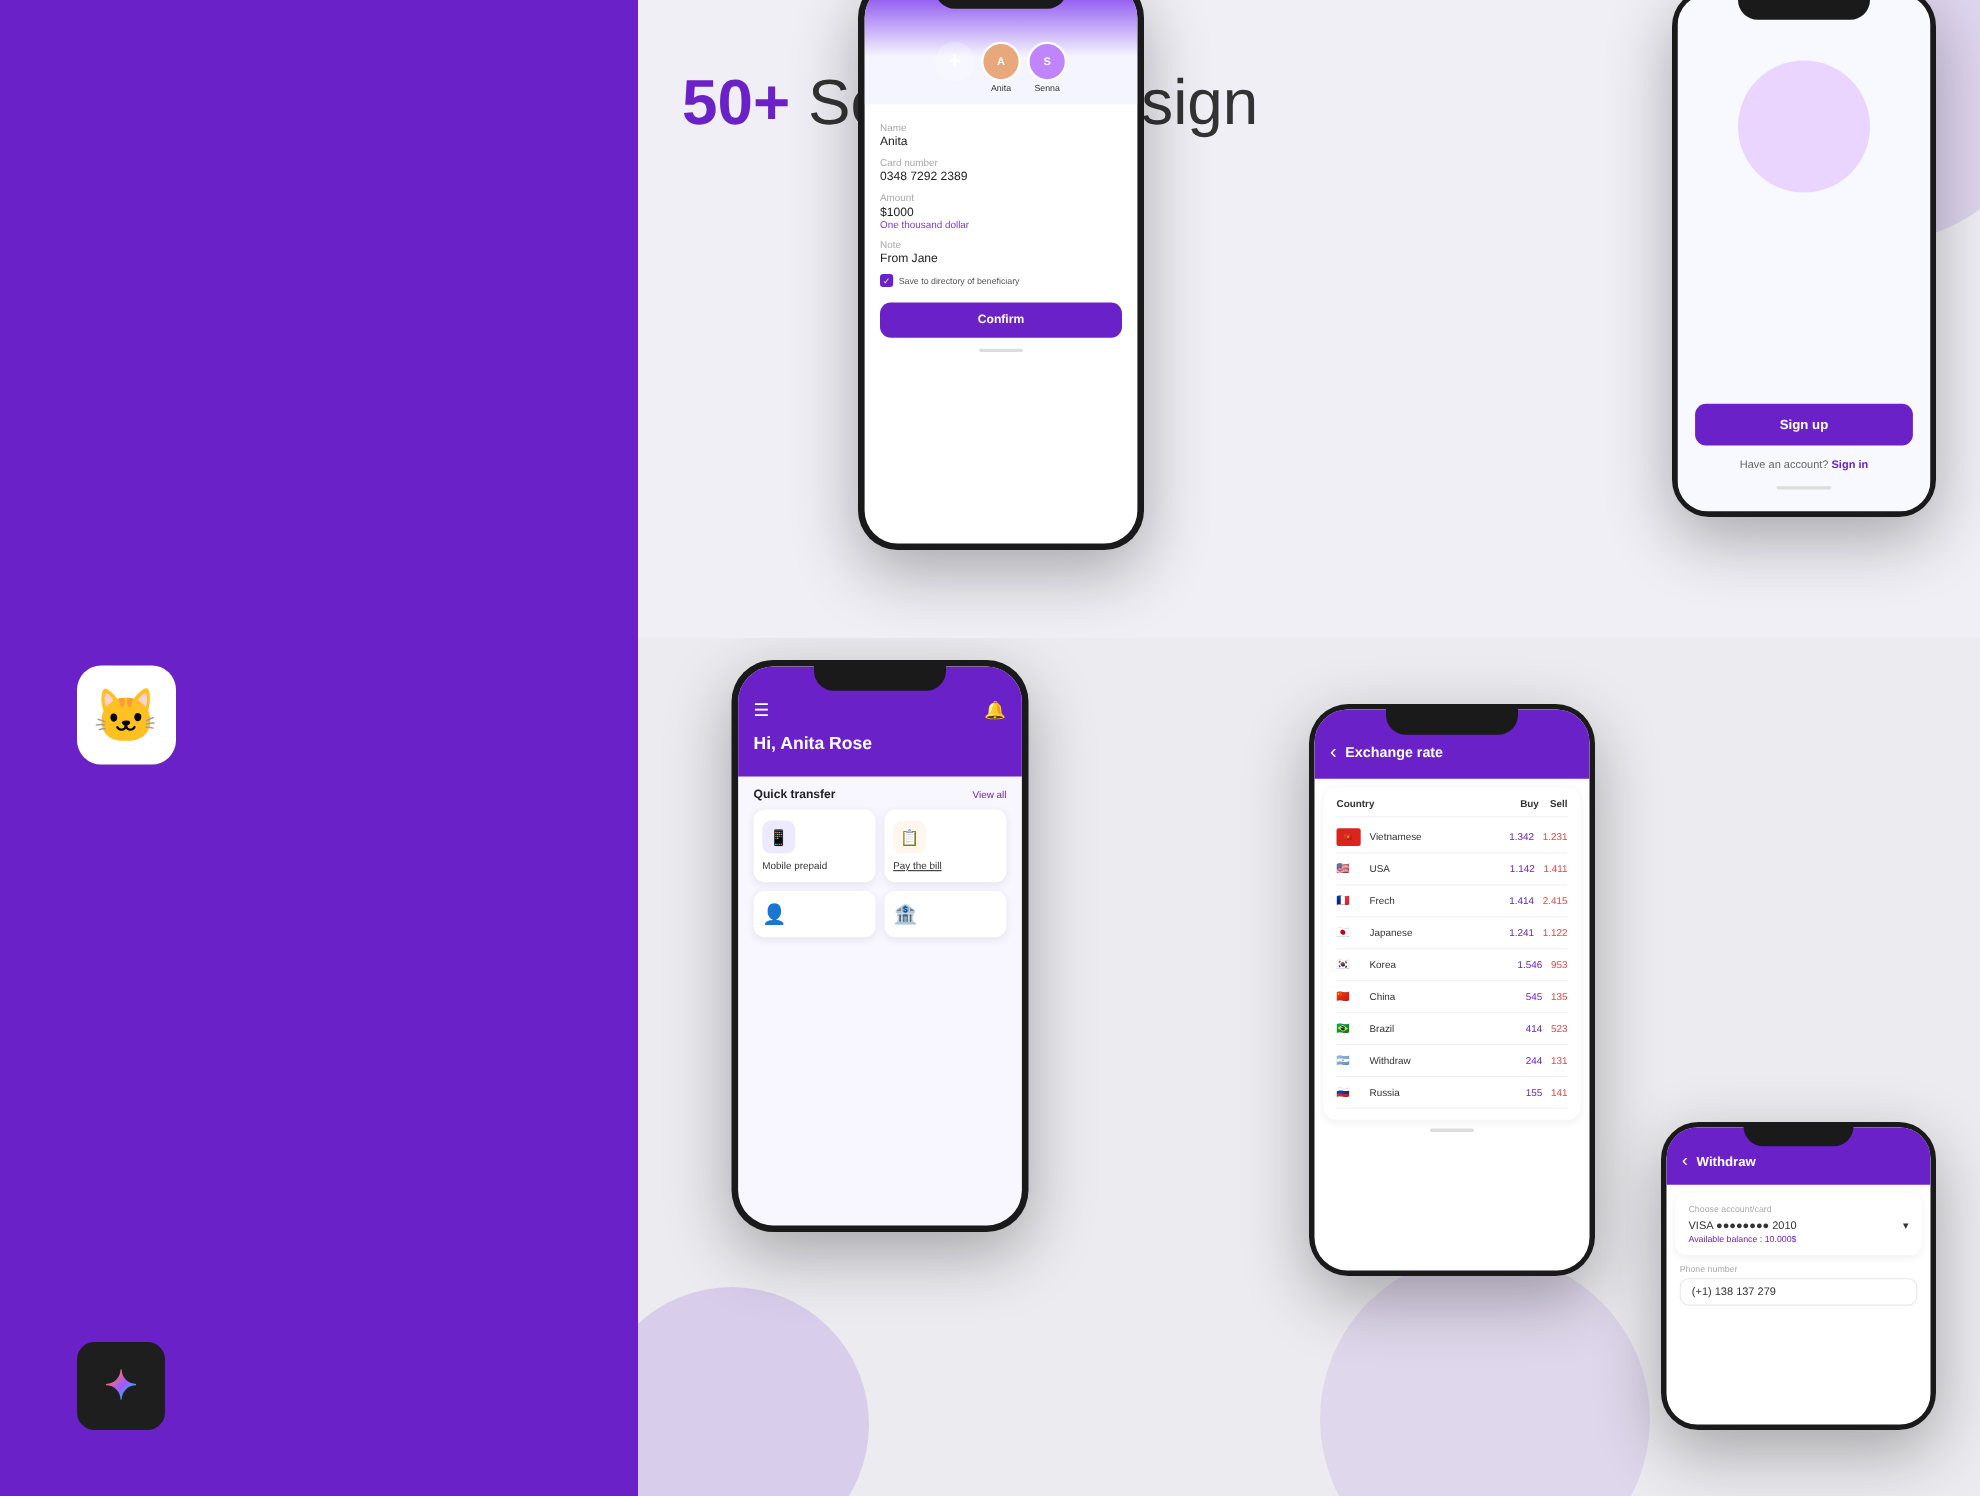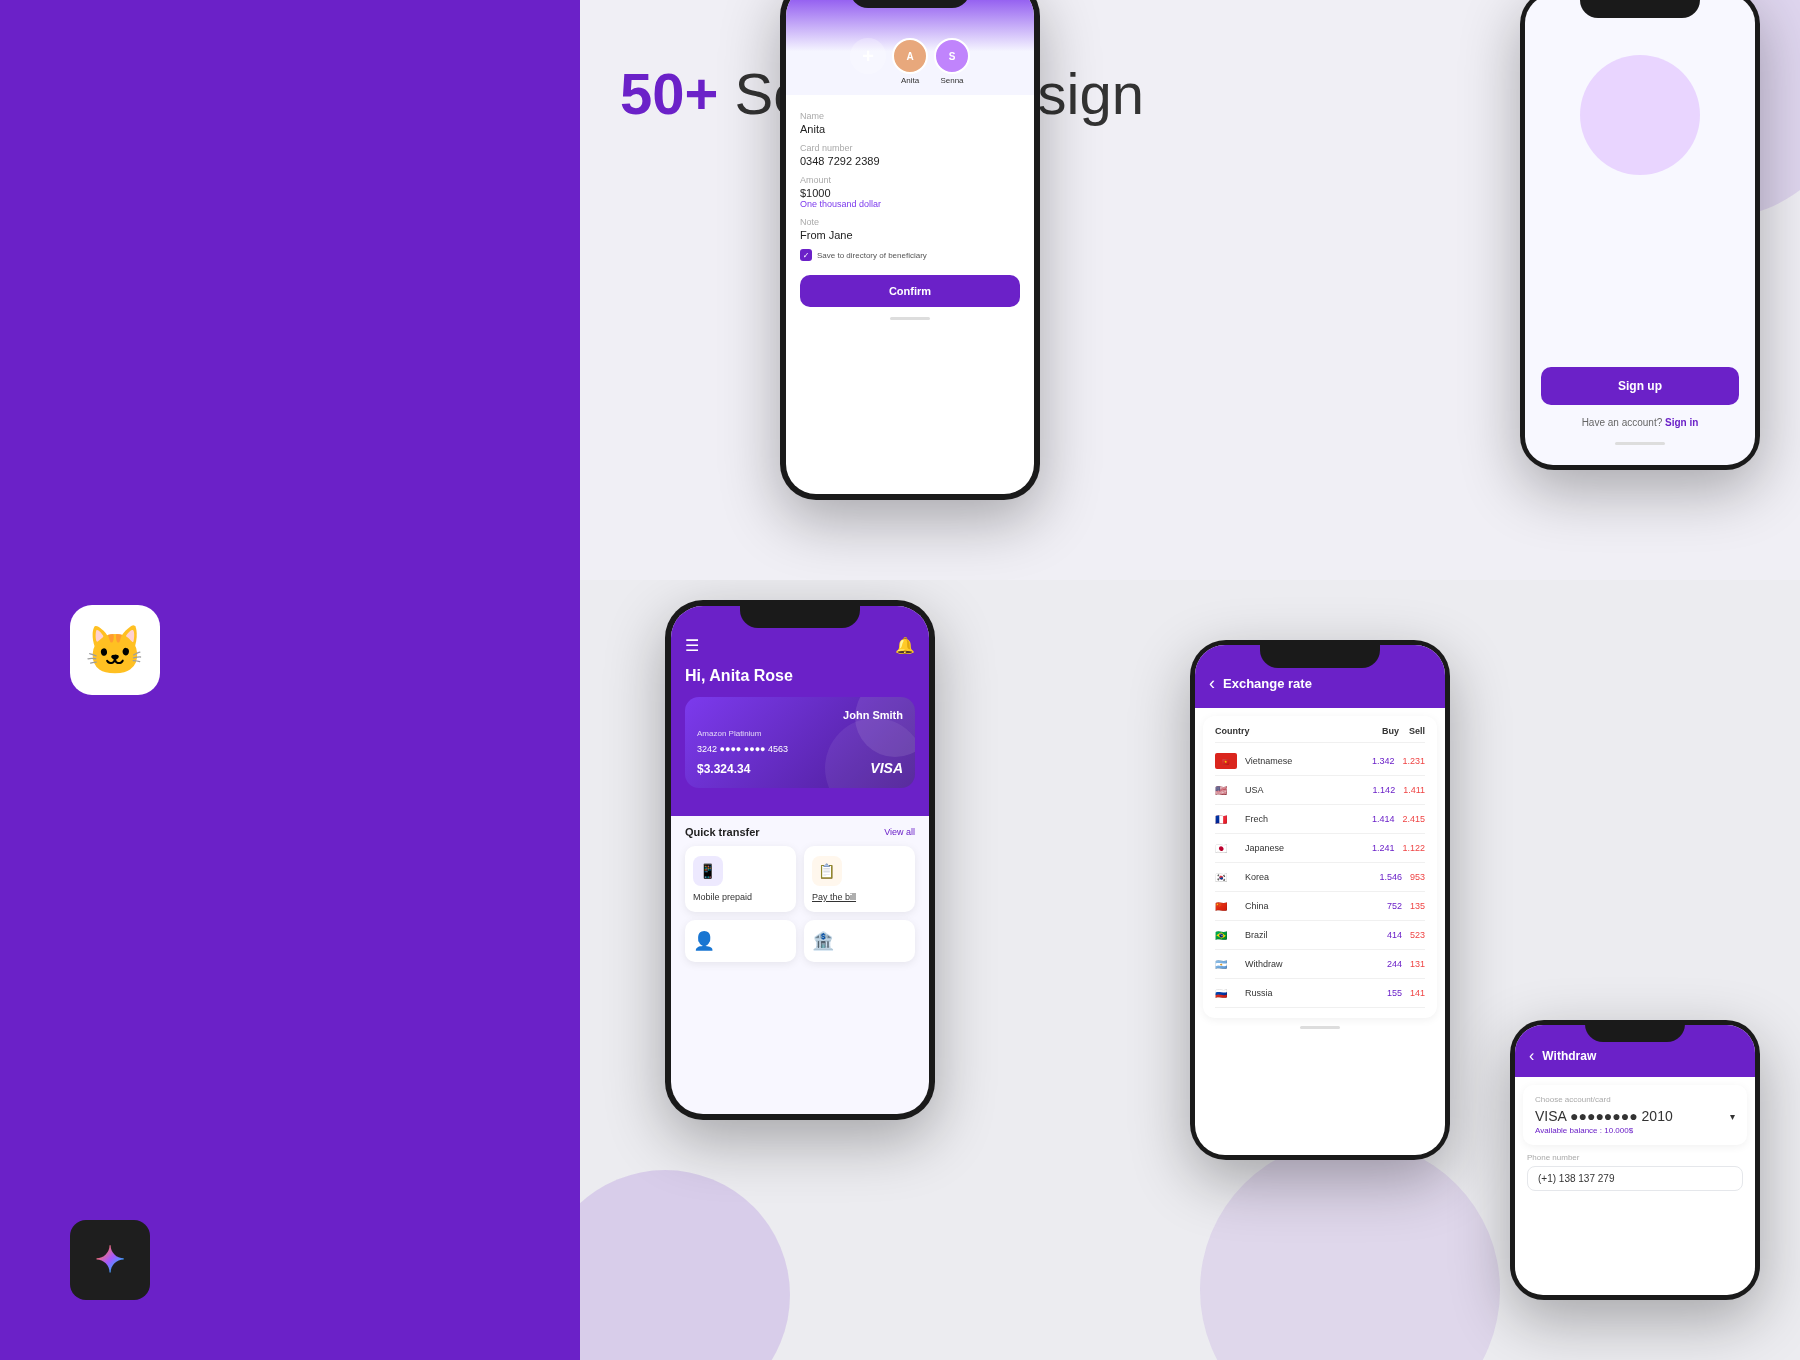--- a/index.html
+++ b/index.html
@@ -368,32 +368,20 @@
   <div class="phone-mockup phone-home" style="position:absolute; left:85px; top:20px;">
     <div class="phone-notch"></div>
     <div class="phone-screen" style="left:6px; top:6px; right:6px; bottom:6px; border-radius:32px; background:#f8f7ff;">
       <div class="purple-header" style="border-radius:26px 26px 0 0; padding:30px 14px 20px;">
         <div style="display:flex; justify-content:space-between; align-items:center; margin-bottom:12px;">
           <span style="font-size:16px; color:white;">☰</span>
           <span style="font-size:16px; color:white;">🔔</span>
         </div>
         <div style="font-size:16px; font-weight:700; color:white;">Hi, Anita Rose</div>
 
-        <div class="card-gradient" style="margin-top:12px; border-radius:14px; padding:12px; position:relative; overflow:hidden;">
-          <div style="font-size:11px; font-weight:700; color:white; text-align:right; margin-bottom:8px;">John Smith</div>
-          <div style="font-size:8px; color:rgba(255,255,255,0.8);">Amazon Platinium</div>
-          <div style="font-size:9px; color:white; margin:6px 0;">3242 ●●●● ●●●● 4563</div>
-          <div style="display:flex; justify-content:space-between; align-items:flex-end;">
-            <div style="font-size:12px; font-weight:700; color:white;">$3.324.34</div>
-            <div style="font-size:14px; font-style:italic; font-weight:900; color:white;">VISA</div>
-          </div>
-
-          <div style="position:absolute; right:-20px; top:-20px; width:80px; height:80px; border-radius:50%; background:rgba(255,255,255,0.1);"></div>
-          <div style="position:absolute; right:-10px; bottom:-30px; width:100px; height:100px; border-radius:50%; background:rgba(255,255,255,0.07);"></div>
-        </div>
       </div>
       <div style="padding:10px 14px;">
         <div style="display:flex; justify-content:space-between; align-items:center; margin-bottom:8px;">
           <span style="font-size:11px; font-weight:700; color:#222;">Quick transfer</span>
           <span style="font-size:9px; color:#6B21C8;">View all</span>
         </div>
         <div class="quick-transfer-grid">
           <div class="qt-item">
             <div class="qt-icon qt-icon-blue">
               <span style="font-size:14px;">📱</span>
@@ -464,21 +452,21 @@
         </div>
         <div class="exchange-row">
           <div class="exchange-flag" style="font-size:10px; display:flex; align-items:center;">🇰🇷</div>
           <span class="exchange-country">Korea</span>
           <span class="exchange-buy">1.546</span>
             <span class="exchange-sell">953</span>
         </div>
         <div class="exchange-row">
           <div class="exchange-flag" style="font-size:10px; display:flex; align-items:center;">🇨🇳</div>
           <span class="exchange-country">China</span>
-          <span class="exchange-buy">752</span>
+          <span class="exchange-buy">545</span>
             <span class="exchange-sell">135</span>
         </div>
         <div class="exchange-row">
           <div class="exchange-flag" style="font-size:10px; display:flex; align-items:center;">🇧🇷</div>
           <span class="exchange-country">Brazil</span>
           <span class="exchange-buy">414</span>
             <span class="exchange-sell">523</span>
         </div>
         <div class="exchange-row">
           <div class="exchange-flag" style="font-size:10px; display:flex; align-items:center;">🇦🇷</div>
@@ -504,21 +492,21 @@
       <div style="background:#6B21C8; padding:22px 14px 12px; border-radius:22px 22px 0 0;">
         <div style="display:flex; align-items:center; gap:8px;">
           <span style="color:white; font-size:16px;">‹</span>
           <span style="color:white; font-size:12px; font-weight:700;">Withdraw</span>
         </div>
       </div>
 
       <div style="padding:10px 12px; background:white; margin:8px; border-radius:10px; box-shadow:0 2px 8px rgba(0,0,0,0.06);">
         <div style="font-size:8px; color:#aaa; margin-bottom:4px;">Choose account/card</div>
         <div style="display:flex; justify-content:space-between; align-items:center;">
-          <span style="font-size:14px; color:#333; font-weight:500;">VISA ●●●●●●●● 2010</span>
+          <span style="font-size:10px; color:#333; font-weight:500;">VISA ●●●●●●●● 2010</span>
           <span style="color:#333; font-size:10px;">▾</span>
         </div>
         <div style="font-size:8px; color:#6B21C8; margin-top:2px;">Available balance : 10.000$</div>
       </div>
       <div style="padding:0 12px;">
         <div style="font-size:8px; color:#aaa; margin-bottom:4px;">Phone number</div>
         <div style="font-size:10px; color:#333; font-weight:500; padding:6px 10px; border:1px solid #e5e7eb; border-radius:8px;">(+1) 138 137 279</div>
       </div>
     </div>
   </div>

